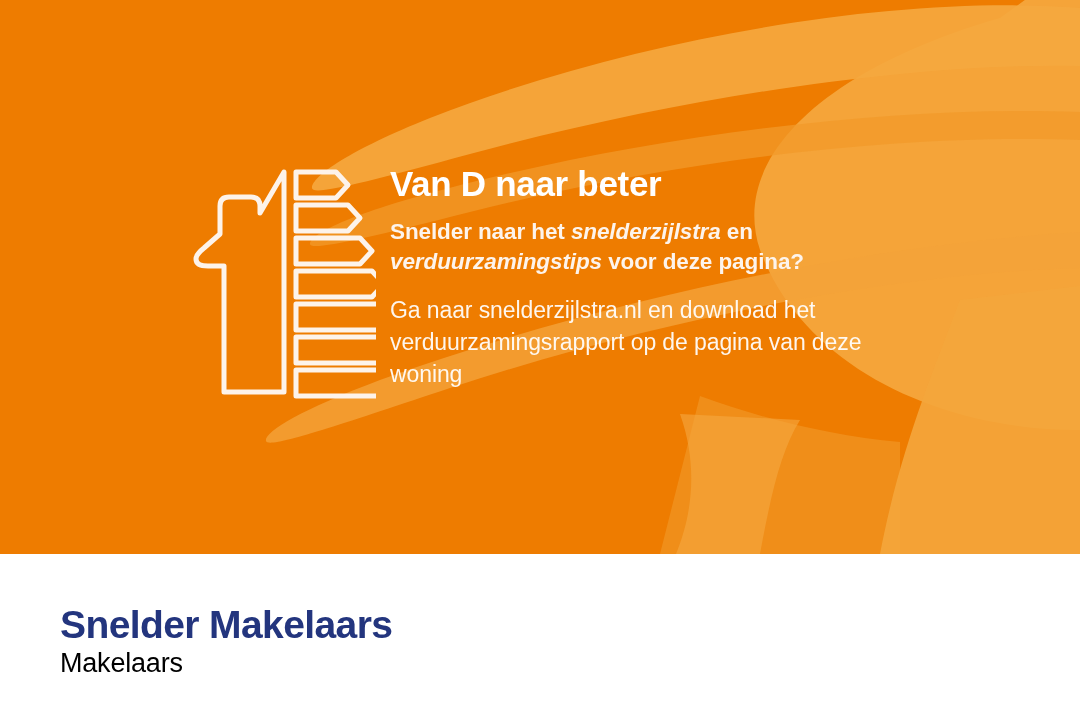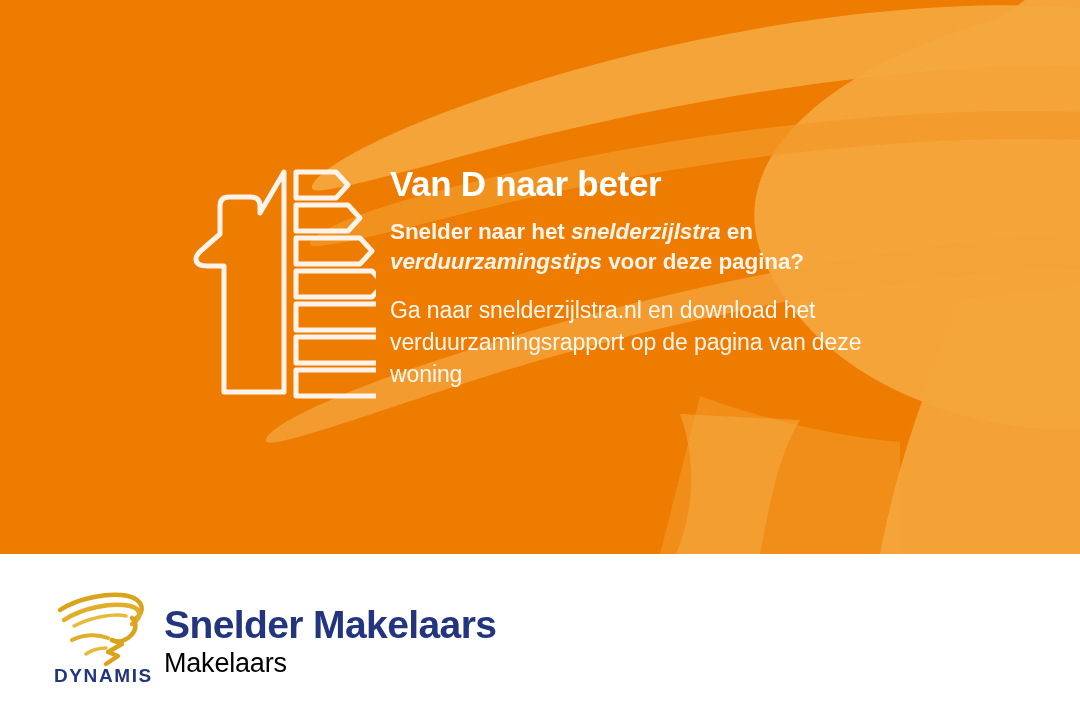--- a/index.html
+++ b/index.html
@@ -208,38 +208,20 @@
 
       <p class="subhead"><span>Snelder naar het </span><span class="em">snelderzijlstra</span><span> en </span><span class="em">verduurzamingstips</span><span> voor deze pagina?</span></p>
 
       <p class="bodytext">Ga naar snelderzijlstra.nl en download het verduurzamingsrapport op de pagina van deze woning</p>
     </div>
   </div>
 
   <div class="logobar">
     <div class="logo">
 
-      <div class="logo-mark">
-        <svg class="logo-swirl" width="104" height="80" viewBox="0 0 104 80">
-          <g fill="none" stroke="#d9a31a" stroke-width="4.5" stroke-linecap="round">
-
-            <path d="M 8 20 C 26 8 58 2 76 6 C 92 10 94 22 82 30" stroke="#d9a31a"></path>
-            <path d="M 12 30 C 30 18 60 12 78 16 C 90 19 90 28 80 34" stroke="#e0ae2a"></path>
-            <path d="M 22 36 C 40 27 62 23 74 26" stroke="#e8ba3c" stroke-width="3.5"></path>
-
-            <path d="M 80 28 C 86 34 84 42 76 48 C 70 52 64 52 60 50" stroke="#d9a31a"></path>
-
-            <path d="M 60 50 L 70 54 L 56 62 L 66 66 L 54 74" stroke="#d9a31a" stroke-linejoin="round"></path>
-
-            <path d="M 20 50 C 32 44 46 44 56 48" stroke="#e0ae2a" stroke-width="4"></path>
-            <path d="M 34 64 C 40 60 48 58 54 58" stroke="#e8ba3c" stroke-width="3.5"></path>
-          </g>
-        </svg>
-        <div class="logo-dynamis">DYNAMIS</div>
-      </div>
 
       <div class="logo-words">
         <div class="logo-name">Snelder Makelaars</div>
         <div class="logo-sub">Makelaars</div>
       </div>
 
     </div>
   </div>
 
 </div>

